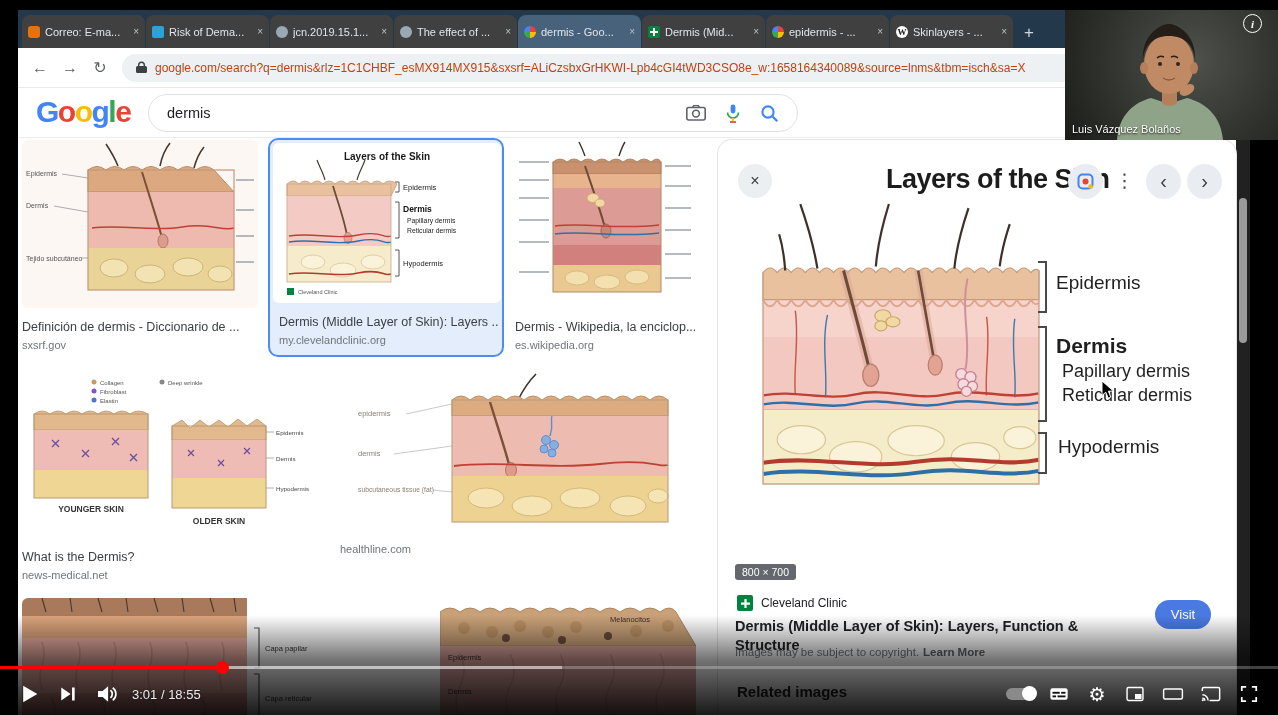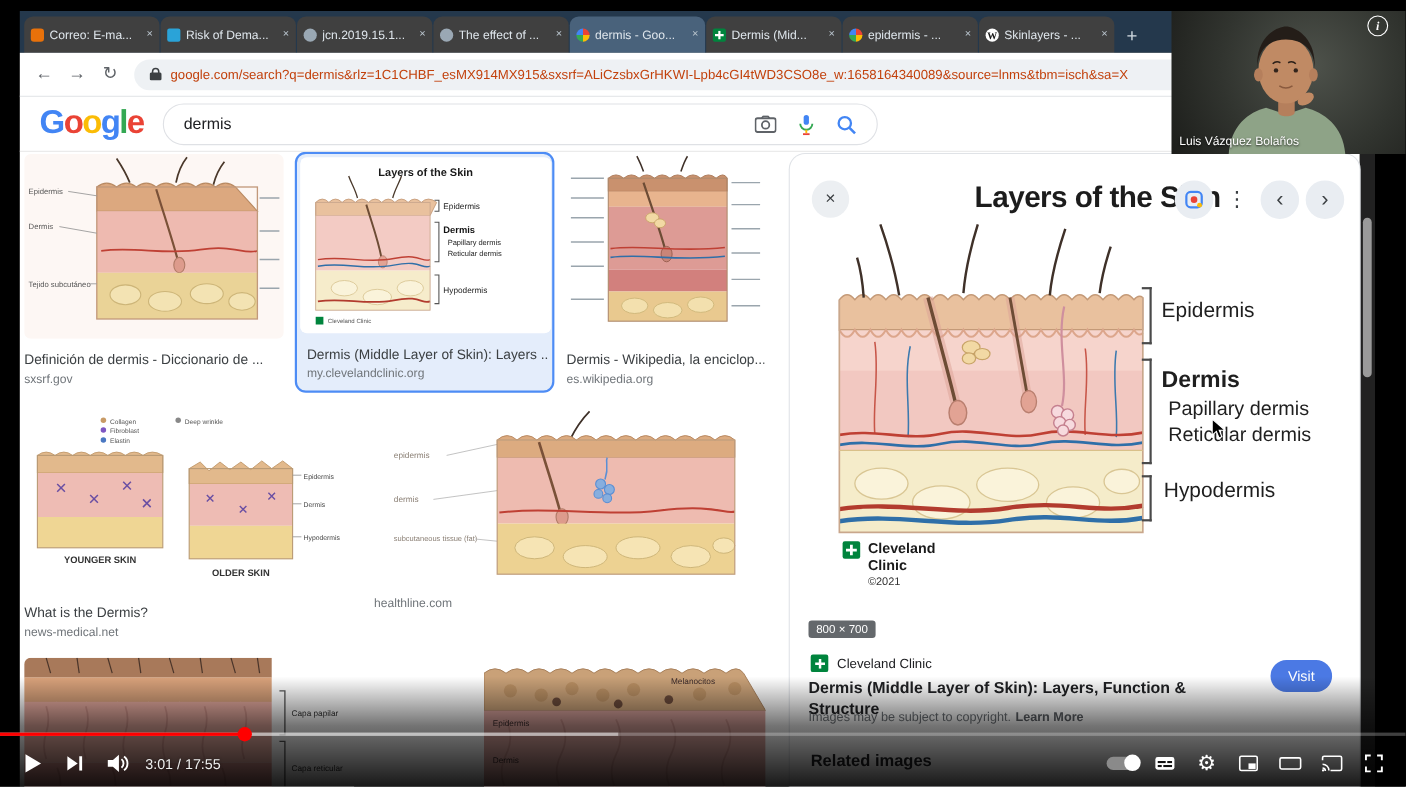--- a/index.html
+++ b/index.html
@@ -566,32 +566,20 @@
     <div class="lbl lbl-pap">Papillary dermis</div>
     <div class="lbl lbl-ret">Reticular dermis</div>
     <div class="lbl lbl-hyp">Hypodermis</div>
 
     <div class="cursor">
       <svg width="15" height="20" viewBox="0 0 15 20">
           <path d="M1 1 L1 15.5 L4.8 12.2 L7.2 18.2 L9.8 17.1 L7.4 11.2 L12.5 11 Z" fill="#000" stroke="#fff" stroke-width="1"></path>
         </svg>
     </div>
 
-    <div class="pv-logo">
-      <div class="cc-mark">
-          <svg width="10" height="10" viewBox="0 0 8 8">
-            <path d="M3 0h2v3h3v2H5v3H3V5H0V3h3z" fill="#fff"></path>
-          </svg>
-        </div>
-      <div class="cc-text">
-        <div>Cleveland</div>
-        <div>Clinic</div>
-        <div class="cc-year">©2021</div>
-      </div>
-    </div>
 
     <div class="pv-dim">800 × 700</div>
 
     <div class="pv-site">
       <span class="cc-mark" style="width:16px;height:16px;">
           <svg width="9" height="9" viewBox="0 0 8 8">
             <path d="M3 0h2v3h3v2H5v3H3V5H0V3h3z" fill="#fff"></path>
           </svg>
         </span>
       <span>Cleveland Clinic</span>
@@ -641,21 +629,21 @@
             <path d="M10 9 L23 18 L10 27 Z" fill="#fff"></path>
             <rect x="25" y="9" width="3.6" height="18" fill="#fff"></rect>
           </svg>
       </div>
       <div class="cbtn">
         <svg width="28" height="28" viewBox="0 0 36 36">
             <path d="M9 14 h6 l7 -6 v20 l-7 -6 h-6 z" fill="#fff"></path>
             <path d="M25 13 a6.5 6.5 0 0 1 0 10 M28 10 a10 10 0 0 1 0 16" stroke="#fff" stroke-width="2.2" fill="none"></path>
           </svg>
       </div>
-      <span class="time">3:01 / 17:55</span>
+      <span class="time">3:01 / 18:55</span>
       <div class="spacer"></div>
       <div class="cbtn">
         <div class="toggle">
             <div class="knob"></div>
           </div>
       </div>
       <div class="cbtn">
         <svg width="26" height="26" viewBox="0 0 36 36">
             <rect x="6" y="10" width="24" height="16" rx="3" fill="#fff"></rect>
             <rect x="9" y="15" width="10" height="2.6" fill="#111"></rect>

